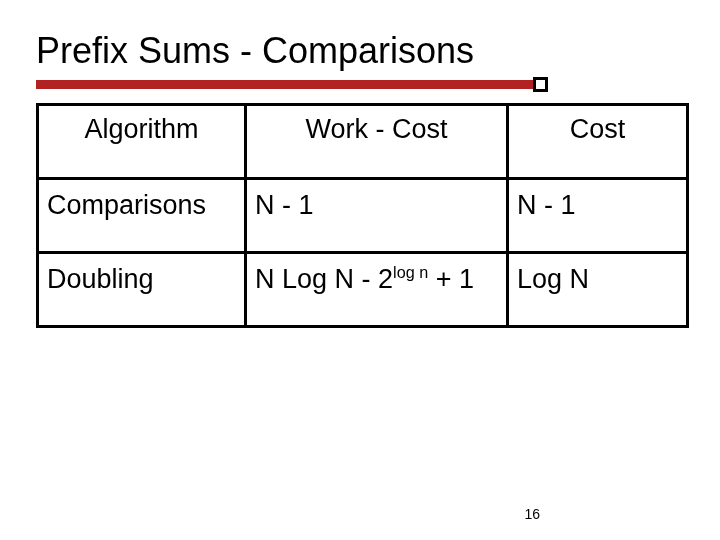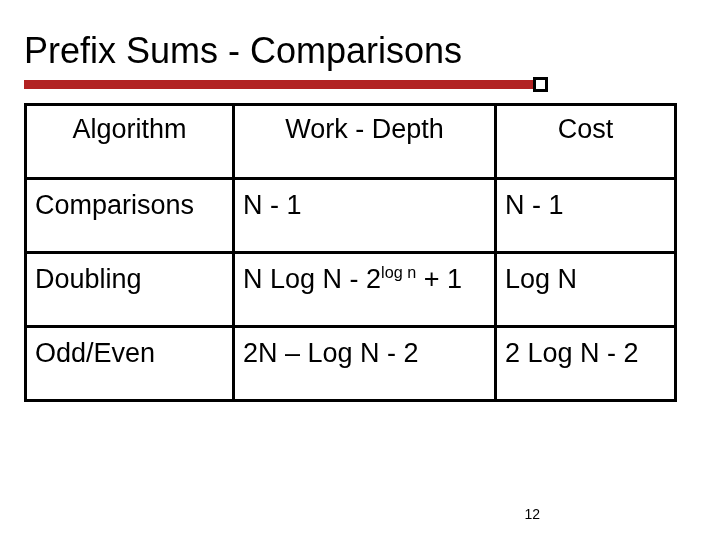--- a/index.html
+++ b/index.html
@@ -1,17 +1,17 @@
 <!DOCTYPE html>
 <html><head>
   <meta charset="utf-8">
   <style>
     * { margin: 0; padding: 0; box-sizing: border-box; }
     html, body { width: 720px; height: 540px; background: #fff; font-family: Verdana, Geneva, sans-serif; color: #000; }
-    .slide { width: 592px; height: 540px; position: relative; padding: 30px 44px 0 24px; }
+    .slide { width: 592px; height: 540px; position: relative; padding: 30px 44px 0 36px; }
     .title { font-size: 36px; font-weight: 400; margin-bottom: 8px; letter-spacing: 0; }
     .underline { height: 9px; width: 100%; position: relative; margin-bottom: 14px; }
     .underline .bar { position: absolute; top: 0; left: 0; right: 0; height: 9px; background: #b22222; }
     .underline .square { position: absolute; top: -3px; right: 0; width: 15px; height: 15px; border: 3px solid #000; background: #fff; }
     table { border-collapse: collapse; width: 100%; table-layout: fixed; }
     th, td { border: 3px solid #000; font-size: 27px; font-weight: 400; text-align: left; padding: 10px 8px 24px 8px; vertical-align: top; height: 74px; }
     th { text-align: center; padding: 8px 8px 16px 8px; }
     col.c1 { width: 208px; }
     col.c2 { width: 262px; }
     col.c3 { width: 180px; }
@@ -30,37 +30,32 @@
 
   <table>
     <colgroup>
         <col class="c1">
         <col class="c2">
         <col class="c3">
       </colgroup>
     <thead>
       <tr>
         <th>Algorithm</th>
-        <th>Work - Depth</th>
+        <th>Work - Cost</th>
         <th>Cost</th>
       </tr>
     </thead>
     <tbody>
       <tr>
         <td>Comparisons</td>
         <td>N - 1</td>
         <td>N - 1</td>
       </tr>
       <tr>
         <td>Doubling</td>
         <td>N Log N - 2<sup>log n</sup> + 1</td>
         <td>Log N</td>
       </tr>
-      <tr>
-        <td>Odd/Even</td>
-        <td>2N – Log N - 2</td>
-        <td>2 Log N - 2</td>
-      </tr>
     </tbody>
   </table>
 
-  <div class="pagenum">12</div>
+  <div class="pagenum">16</div>
 </div>
 
 </body></html>

